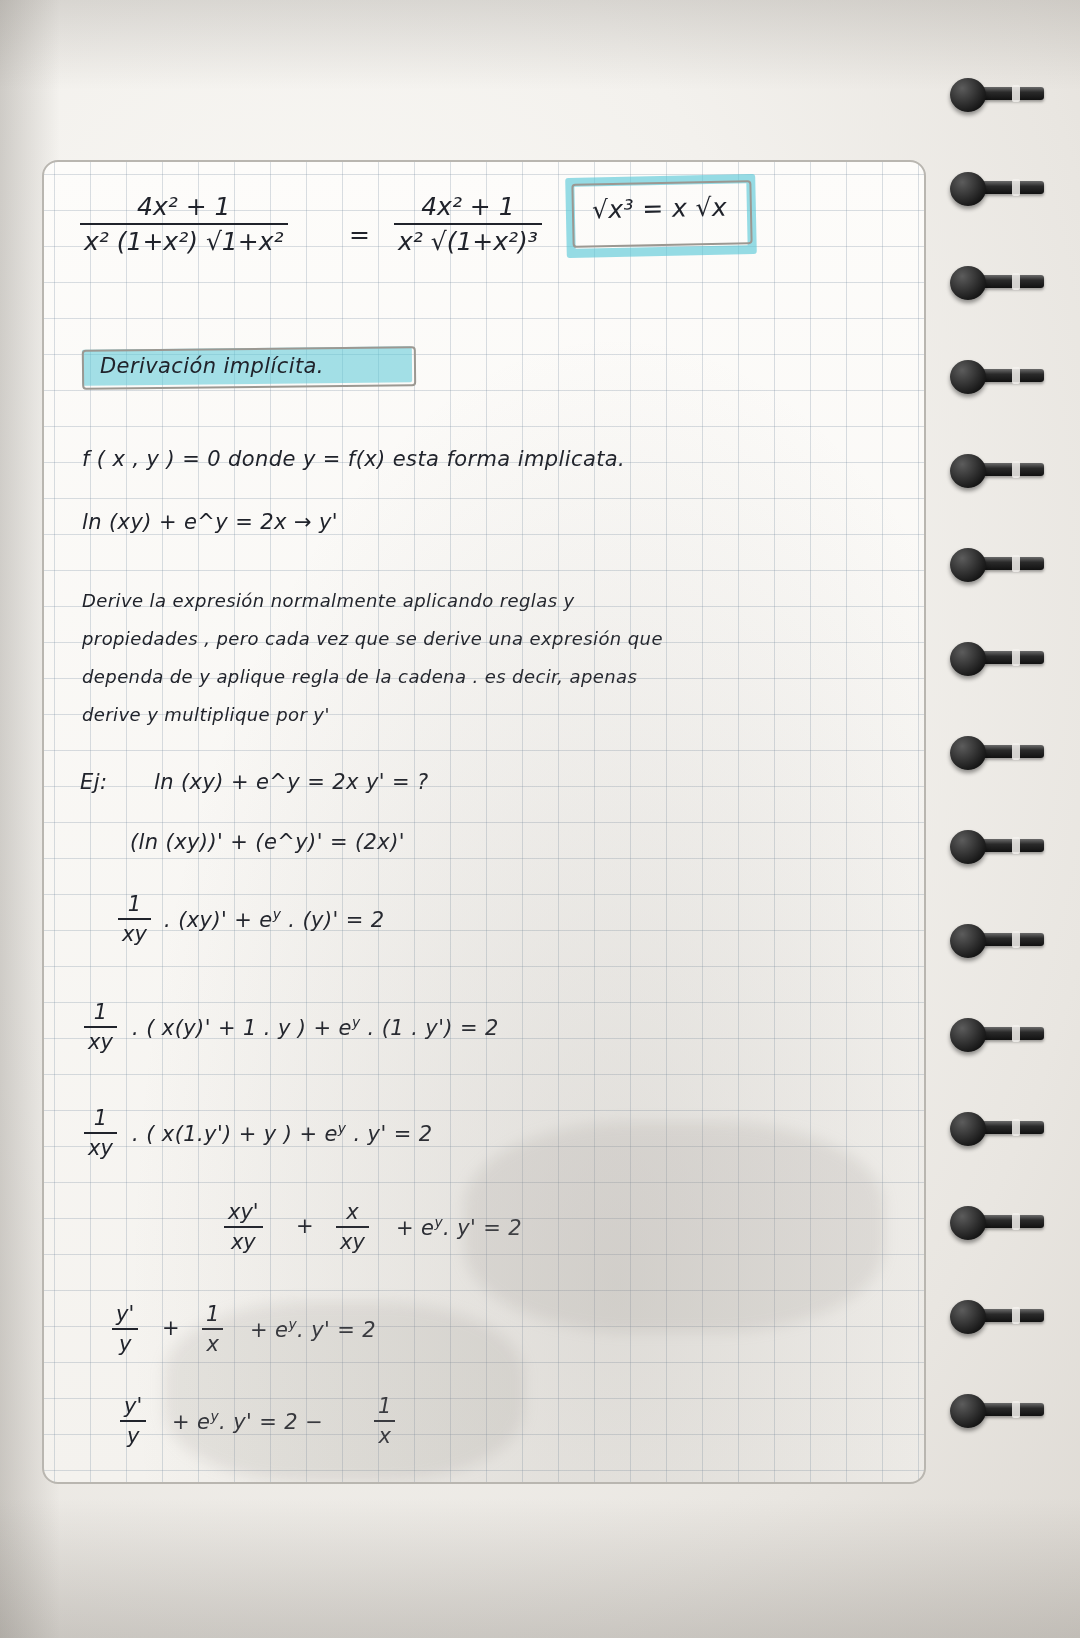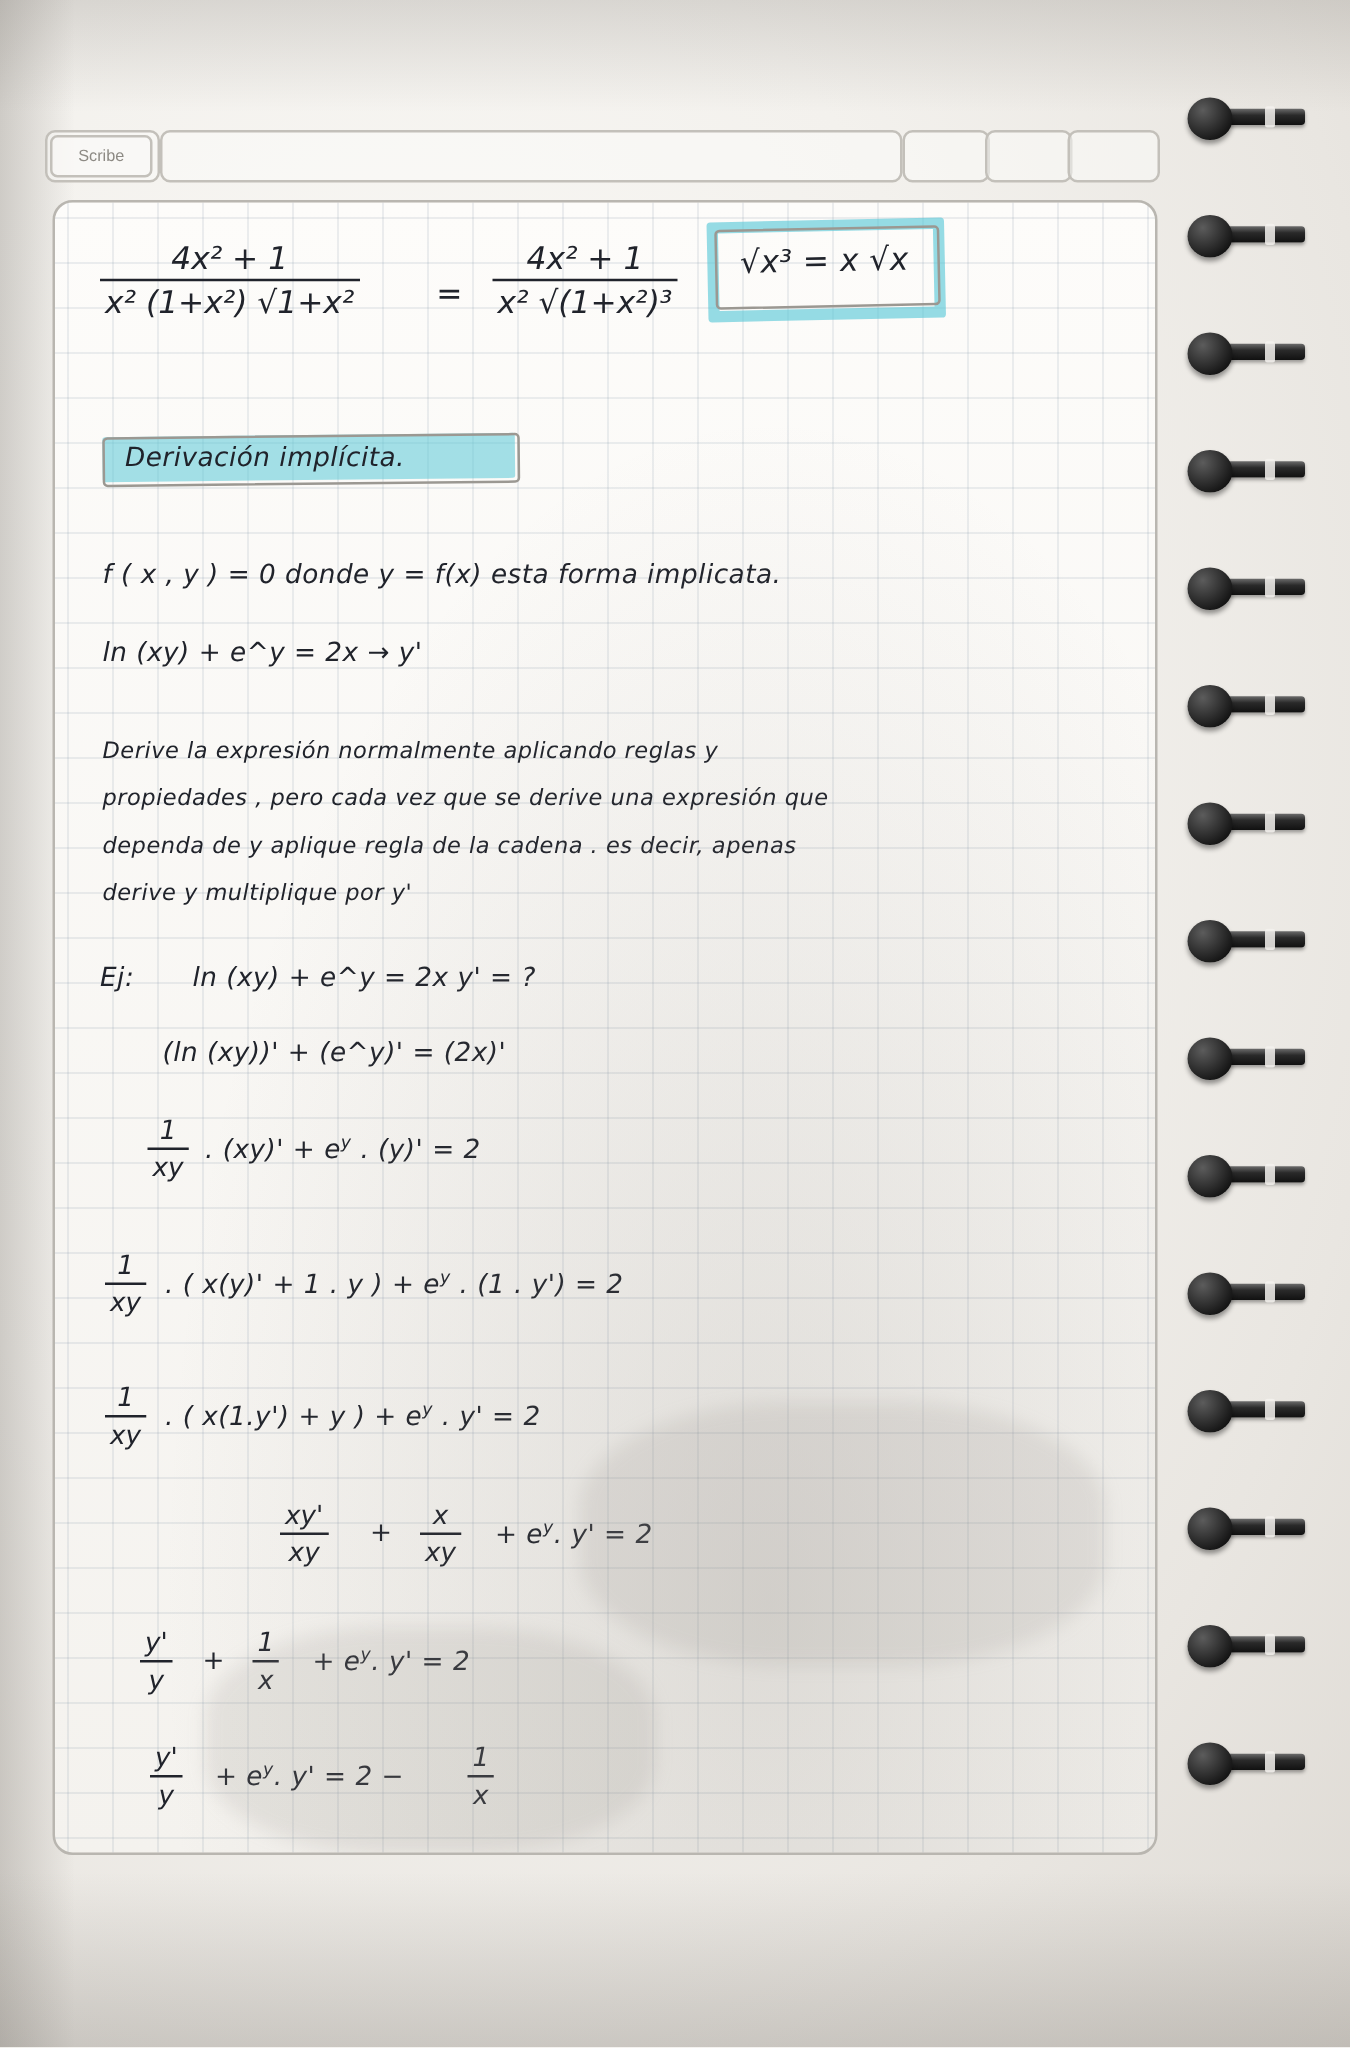--- a/index.html
+++ b/index.html
@@ -203,28 +203,20 @@
 </style>
 </head>
 <body>
 
 <div class="page">
   <div class="paper"></div>
   <div class="paper-shadow-left"></div>
   <div class="paper-shadow-top"></div>
   <div class="paper-shadow-bottom"></div>
 
-  <div class="tabstrip">
-    <div class="tab-box" style="left:0px; width:88px;"></div>
-    <div class="tab-label">Scribe</div>
-    <div class="tab-box" style="left:92px; width:590px;"></div>
-    <div class="tab-box" style="left:686px; width:66px;"></div>
-    <div class="tab-box" style="left:752px; width:66px;"></div>
-    <div class="tab-box" style="left:818px; width:70px;"></div>
-  </div>
 
   <div class="sheet">
 
     <div class="frac big ink" style="left:36px; top:30px;">
       <span class="num">4x² + 1</span>
       <span class="line"></span>
       <span class="den">x² (1+x²) √1+x²</span>
     </div>
 
     <div class="hw big ink" style="left:305px; top:58px;">=</div>

